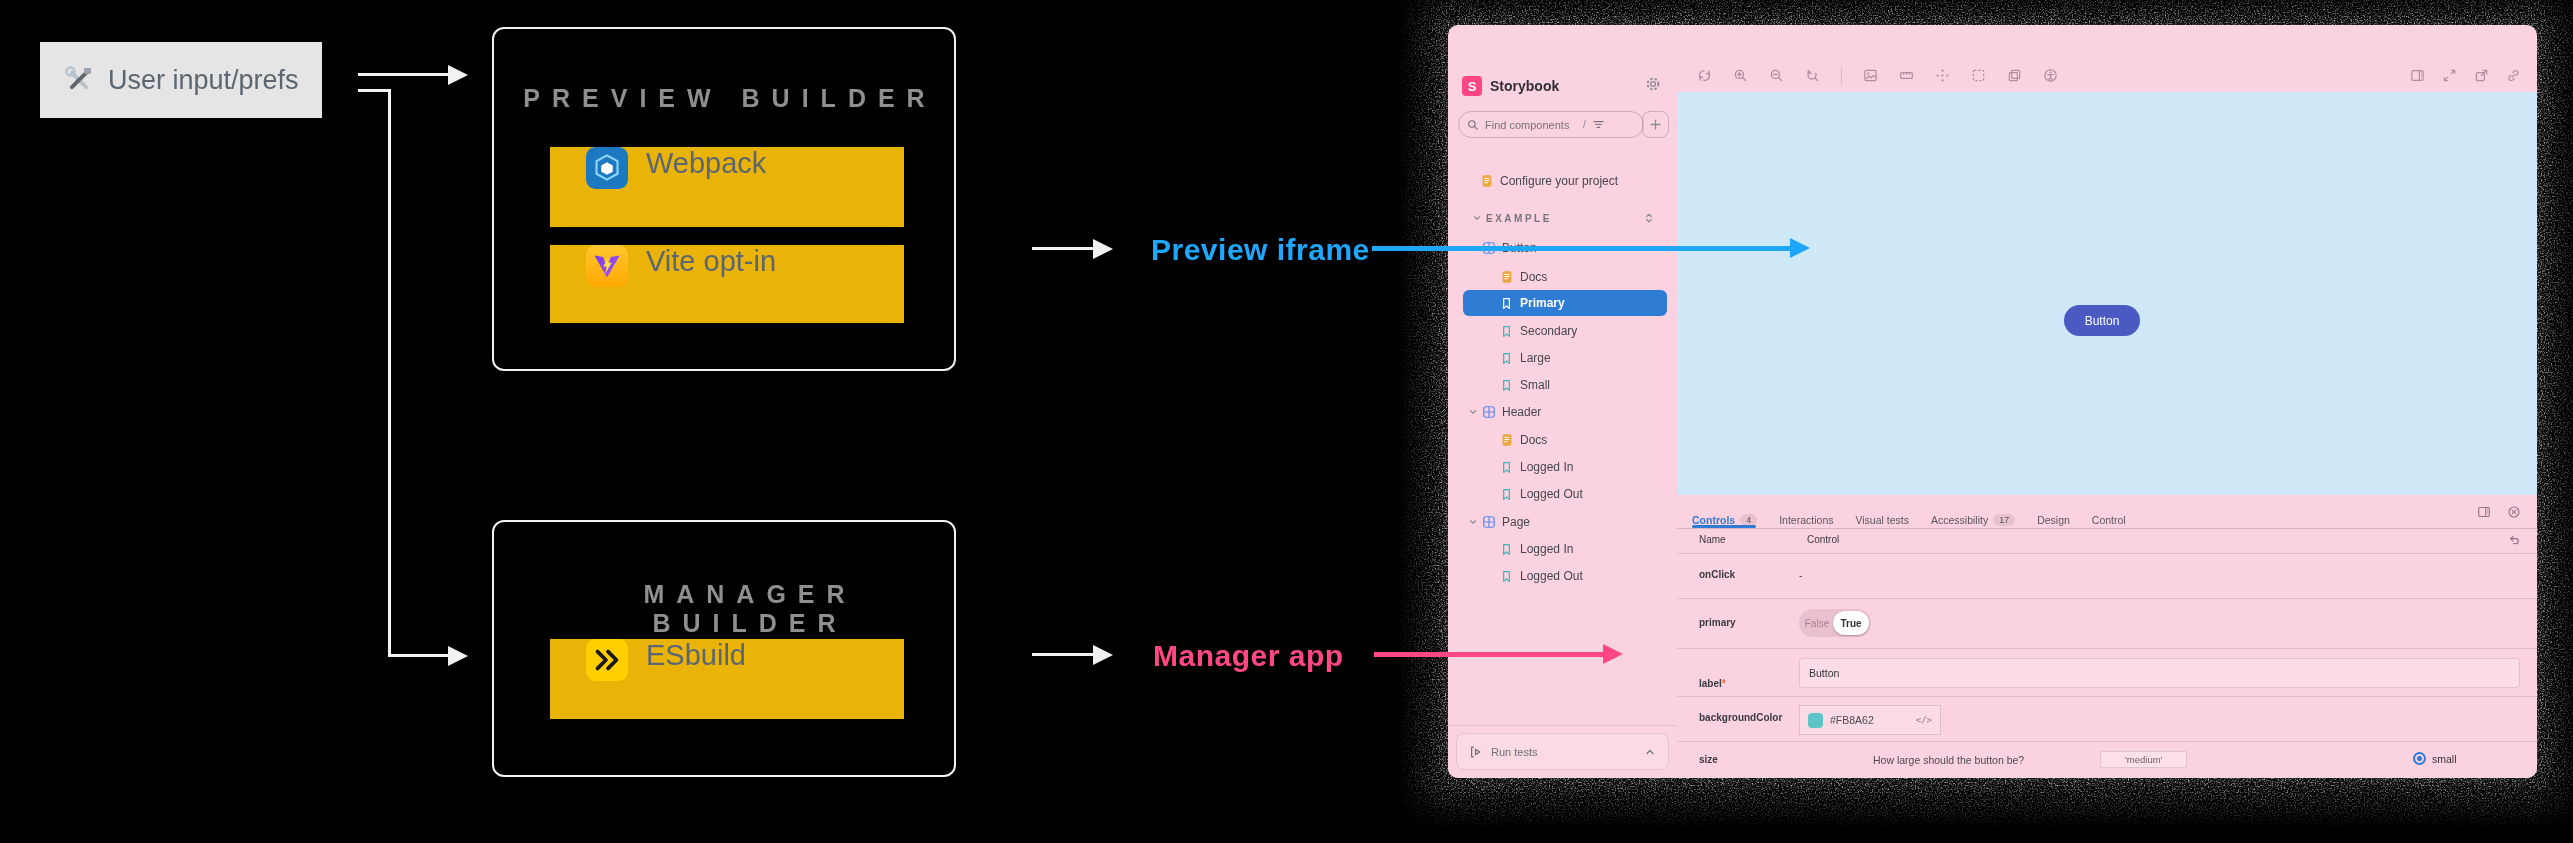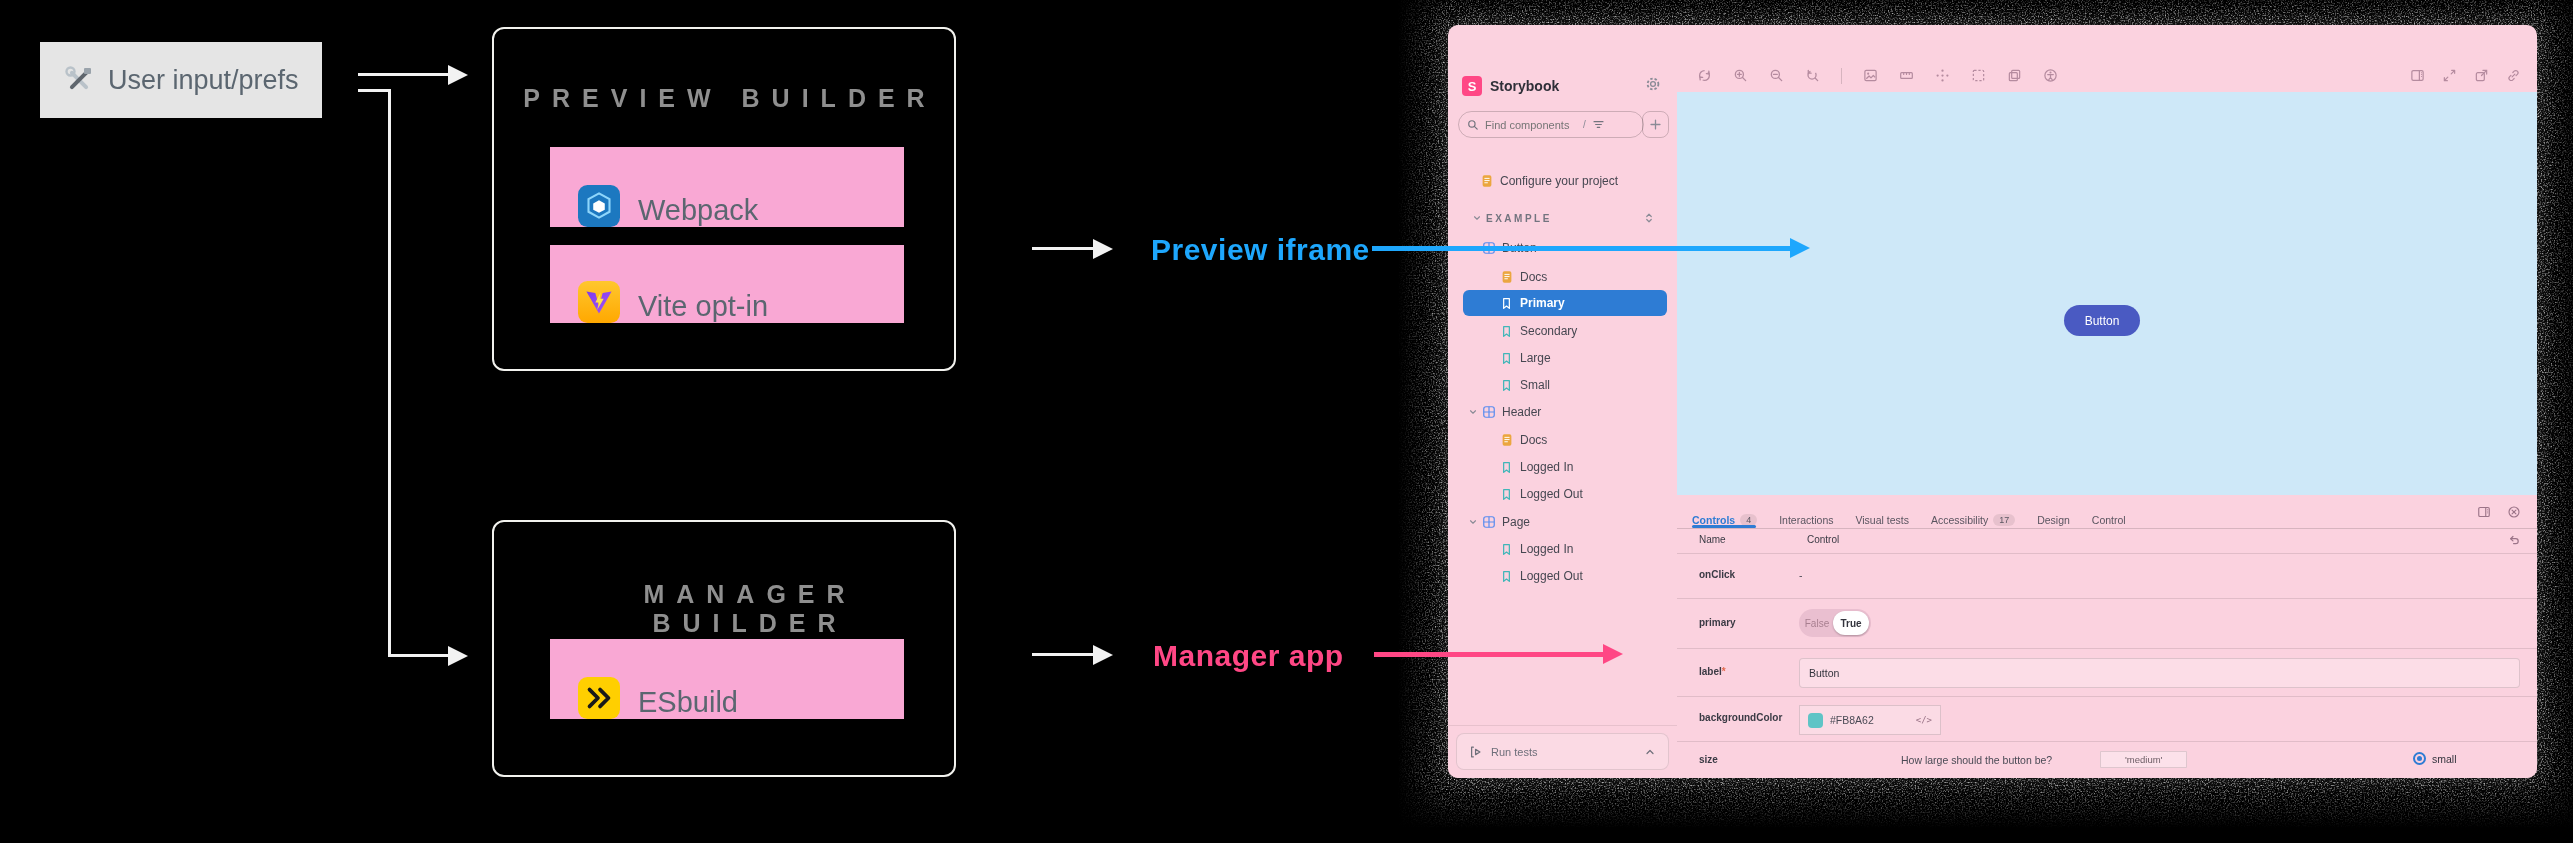--- a/index.html
+++ b/index.html
@@ -5,21 +5,21 @@
   * { margin:0; padding:0; box-sizing:border-box; }
   html,body { background:#000; }
   body { font-family:"Liberation Sans", sans-serif; }
   .stage { position:relative; width:2573px; height:843px; background:#000; overflow:hidden; }
 
   
   .dbox { position:absolute; background:#e5e5e5; color:#5b6670; display:flex; align-items:center; }
   .user-box { left:40px; top:42px; width:282px; height:76px; font-size:27px; gap:14px; padding-left:24px; }
   .builder { position:absolute; border:2px solid #f2f2ee; border-radius:12px; background:#000; }
   .builder-title { position:absolute; left:0; right:0; text-align:center; color:#8f8f8f; font-weight:bold; font-size:25px; letter-spacing:12px; padding-left:12px; }
-  .builder-item { position:absolute; background:#f9a8d4; display:flex; align-items:flex-end; gap:18px; padding-left:28px; color:#5b6670; font-size:29px; }
+  .builder-item { position:absolute; background:#eab308; display:flex; align-items:flex-start; gap:18px; padding-left:36px; color:#5b6670; font-size:29px; }
   .shaft { position:absolute; background:#f2f2f2; }
   .head { position:absolute; width:0; height:0; border-top:10px solid transparent; border-bottom:10px solid transparent; border-left:20px solid #f2f2f2; }
   .flow-label { position:absolute; font-size:30px; font-weight:bold; letter-spacing:0.5px; }
 
   
   .window { position:absolute; left:1448px; top:25px; width:1089px; height:753px; border-radius:10px; overflow:hidden; background:#fbd2df; z-index:10; box-shadow:0 0 18px 4px rgba(255,255,255,0.10); }
   .noise { position:absolute; z-index:5; }
   .overlay-arrow { z-index:40; }
 
   .chrome { position:absolute; left:0; top:0; right:0; height:34px; background:#ececec; border-bottom:1px solid #d6d6d6; }
@@ -499,36 +499,36 @@
 
         <div class="prow" style="top:103px;height:50px;">
           <span class="pname" style="top:18px;">primary</span>
           <div class="toggle">
             <span class="tg-off">False</span>
             <span class="tg-on">True</span>
           </div>
         </div>
 
         <div class="prow" style="top:153px;height:48px;">
-          <span class="pname" style="top:17px;"><span>label</span><span class="req">*</span></span>
+          <span class="pname" style="top:29px;"><span>label</span><span class="req">*</span></span>
           <input class="txtin" value="Button" style="">
         </div>
 
         <div class="prow" style="top:201px;height:45px;">
           <span class="pname" style="top:15px;">backgroundColor</span>
           <div class="colorin">
             <span class="swatch"></span>
             <span>#FB8A62</span>
             <span class="codech">&lt;/&gt;</span>
           </div>
         </div>
 
         <div class="prow" style="top:246px;height:37px;">
           <span class="pname" style="top:12px;">size</span>
-          <span class="desc" style="top:12px;margin-left:28px;">How large should the button be?</span>
+          <span class="desc" style="top:12px;">How large should the button be?</span>
           <span class="chip" style="top:9px;">'medium'</span>
           <span class="radio" style="top:10px;">
             <span class="rdot">
                 <i></i>
               </span>
             <span>small</span>
           </span>
         </div>
       </div>
     </div>

